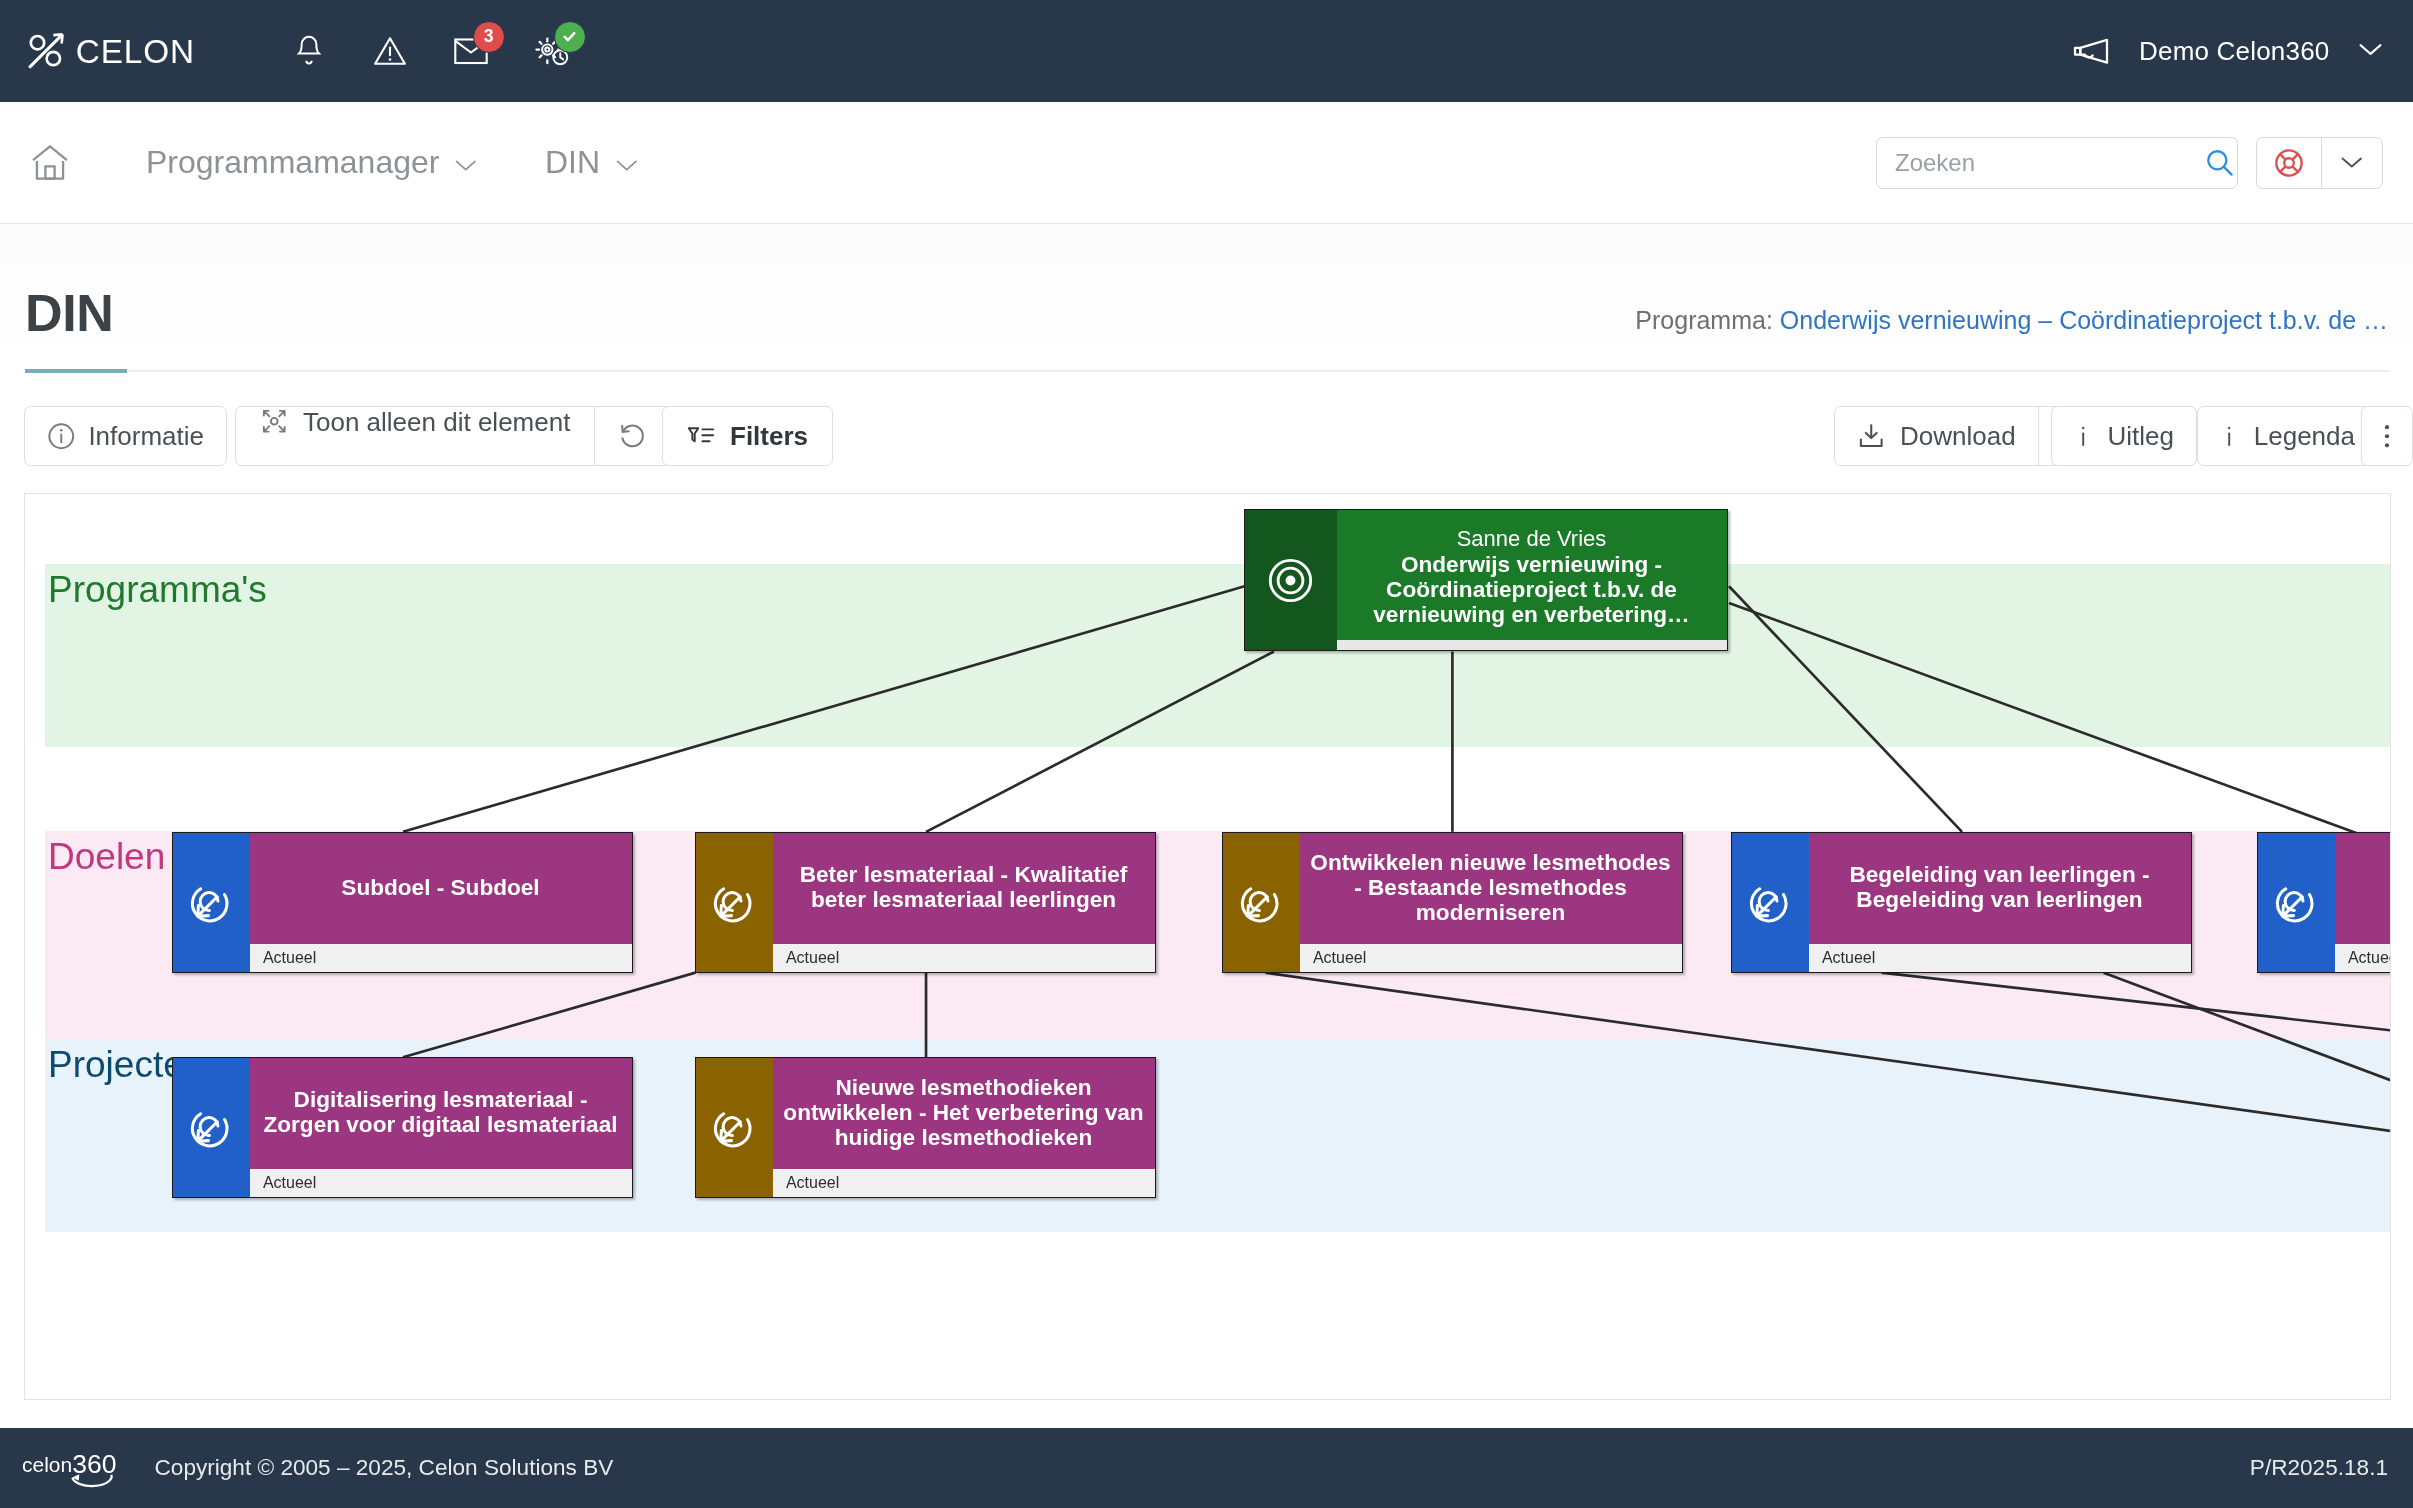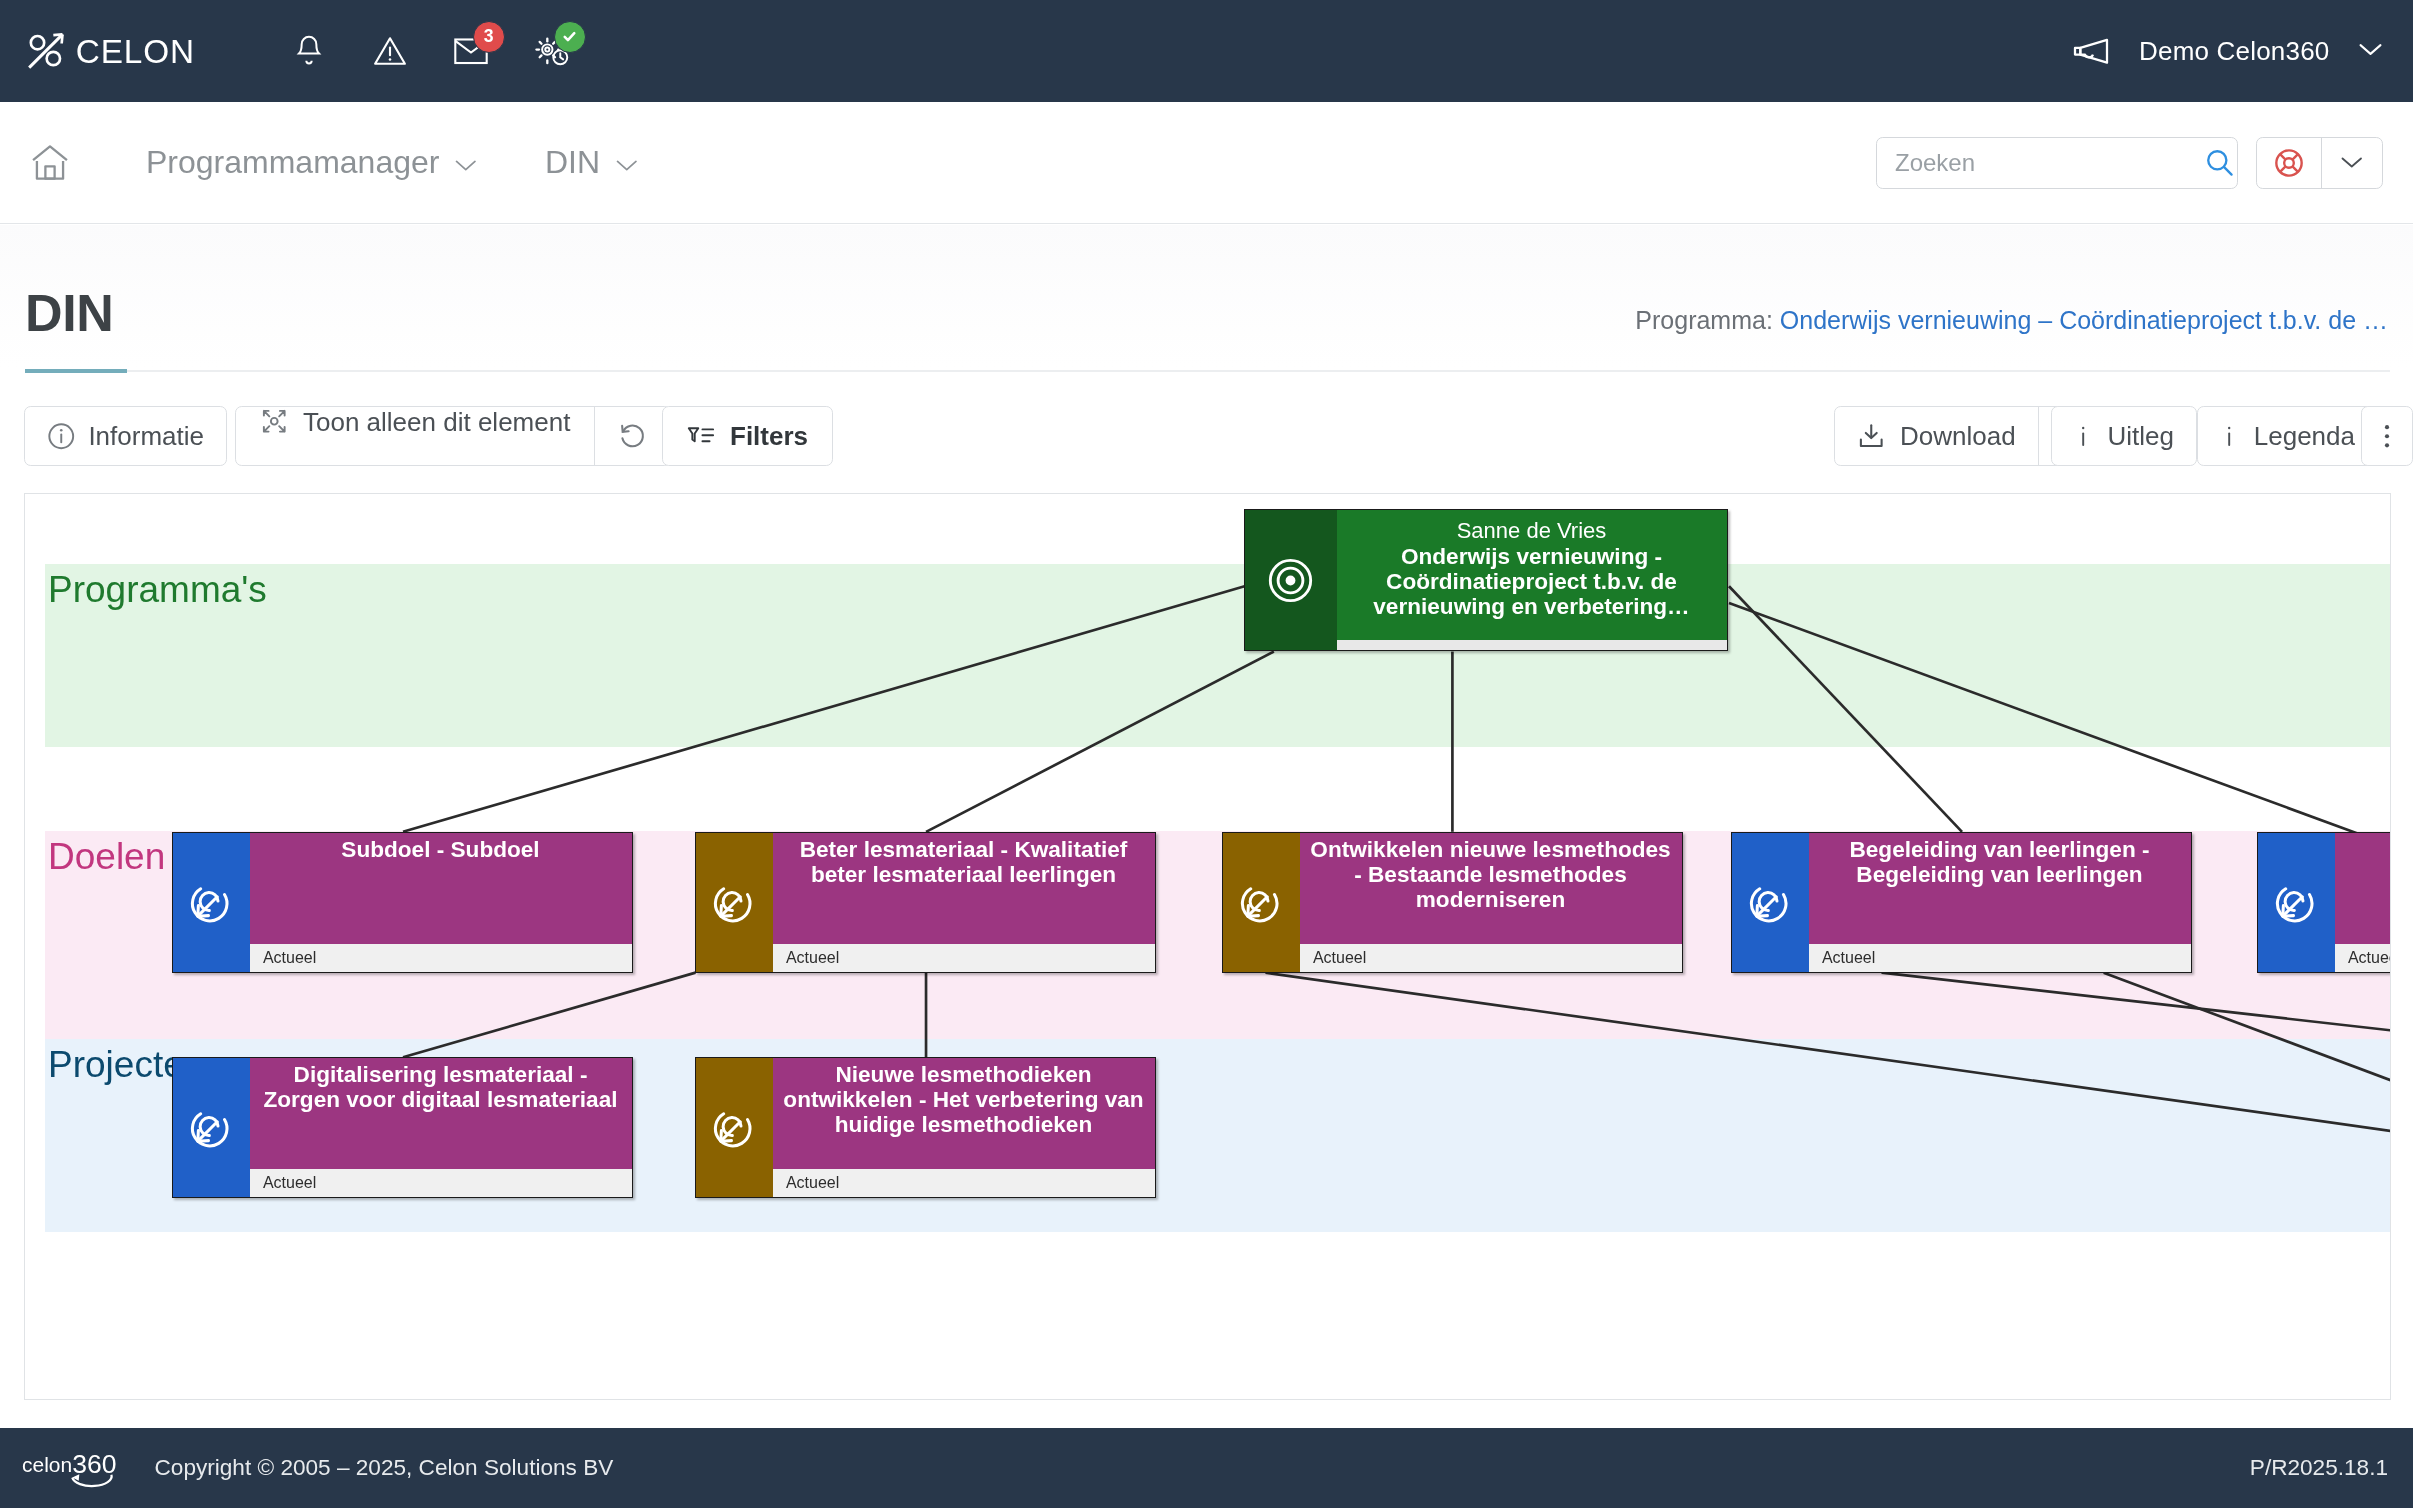--- a/index.html
+++ b/index.html
@@ -138,21 +138,21 @@
     position: absolute; display: flex;
     border: 1.7px solid #1a1a1a; background: #fff;
     box-shadow: 1.7px 1.7px 2.5px rgba(0,0,0,.28);
     cursor: pointer;
   }
   .node .iconcol {
     flex: 0 0 auto; display: flex; align-items: center; justify-content: center;
   }
   .node .body { flex: 1; display: flex; flex-direction: column; min-width: 0; }
   .node .titlebox {
-    flex: 1; display: flex; flex-direction: column; align-items: center; 
+    flex: 1; display: flex; flex-direction: column; align-items: center; justify-content: center;
     padding: 5px 8.4px; text-align: center; color: #fff;
   }
   .node .owner { font-size: 22px; font-weight: 400; line-height: 1.14; margin-bottom: 1.7px; }
   .node .ttl { font-size: 22.6px; font-weight: bold; line-height: 1.1; }
   .node .statusbar {
     flex: 0 0 28.5px; background: #f0f0f0; display: flex; align-items: center;
     padding-left: 13.4px; font-size: 16px; color: #2d2d2d;
   }
 
   

